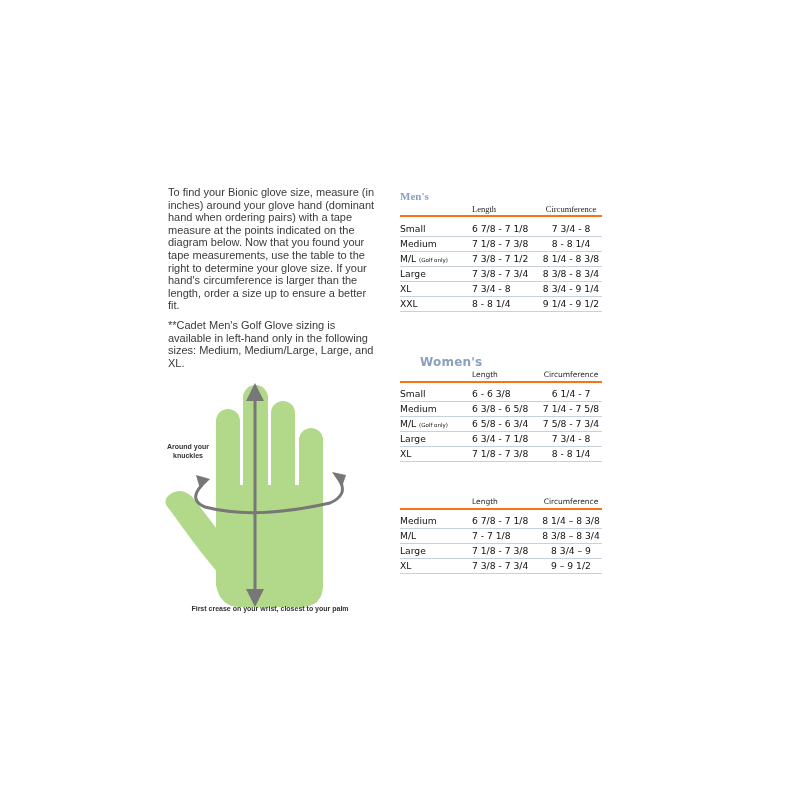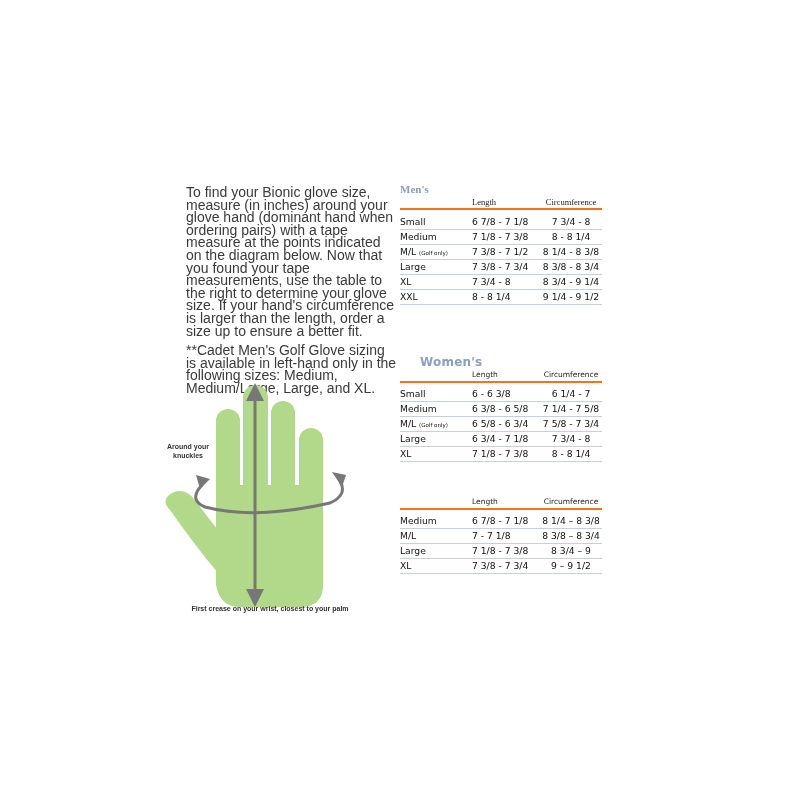--- a/index.html
+++ b/index.html
@@ -1,17 +1,17 @@
 <!DOCTYPE html>
 <html><head>
   <meta charset="utf-8">
   <style>
     html, body { margin: 0; padding: 0; background: #ffffff; }
     body { width: 800px; height: 800px; position: relative; overflow: hidden; font-family: "Liberation Sans", sans-serif; color: #333; }
-    .intro { position: absolute; left: 186px; top: 186px; width: 212px; font-size: 14px; line-height: 12.6px; color: #3a3a3a; }
+    .intro { position: absolute; left: 168px; top: 186px; width: 212px; font-size: 11px; line-height: 12.6px; color: #3a3a3a; }
     .intro p { margin: 0 0 7px 0; }
     .hand-wrap { position: absolute; left: 150px; top: 375px; width: 230px; height: 250px; }
     .hand-wrap svg { position: absolute; left: 0; top: 0; }
     .lbl-knuckles { position: absolute; left: 160px; top: 443px; width: 56px; text-align: center; font-size: 7px; line-height: 8.5px; font-weight: bold; color: #333; }
     .lbl-wrist { position: absolute; left: 170px; top: 605px; width: 200px; text-align: center; font-size: 7px; font-weight: bold; color: #333; }
     .table-block { position: absolute; left: 400px; width: 202px; font-family: "Liberation Sans", sans-serif; }
     .t-title { font-family: "Liberation Serif", serif; color: #8aa0be; font-size: 11px; font-weight: bold; height: 14px; line-height: 14px; }
     .t-title.sans { font-family: "DejaVu Sans", sans-serif; font-weight: bold; font-size: 12px; letter-spacing: 0.2px; margin-left: 20px; }
     .t-head { display: flex; font-family: "Liberation Serif", serif; font-size: 8.5px; color: #222; height: 12px; line-height: 12px; border-bottom: 2px solid #f97316; }
     .t-head.sans { font-family: "DejaVu Sans", sans-serif; font-size: 7.5px; }
@@ -53,21 +53,21 @@
     </g>
 
     <path d="M52 110 Q38 125 55 132 Q105 145 180 128 Q198 120 190 106" fill="none" stroke="#777" stroke-width="3"></path>
     <polygon points="46,100 60,104 50,114" fill="#777"></polygon>
     <polygon points="182,97 196,100 192,112" fill="#777"></polygon>
   </svg>
 </div>
 <div class="lbl-knuckles">Around your knuckles</div>
 <div class="lbl-wrist">First crease on your wrist, closest to your palm</div>
 
-<div class="table-block" style="top:182px;">
+<div class="table-block" style="top:189px;">
   <div class="t-title">Men's</div>
   <div class="t-head">
     <span class="c1"></span>
     <span class="c2">Length</span>
     <span class="c3">Circumference</span>
   </div>
   <div style="height:5px"></div>
   <div class="t-row">
       <span class="c1">Small</span>
       <span class="c2">6 7/8 - 7 1/8</span>

